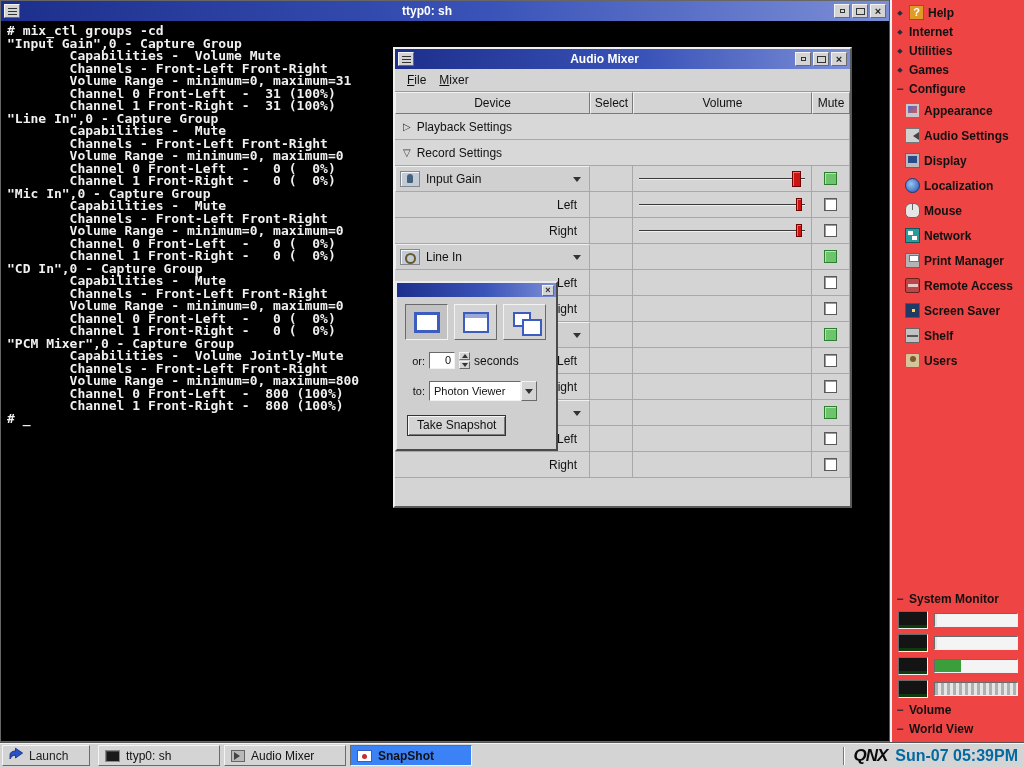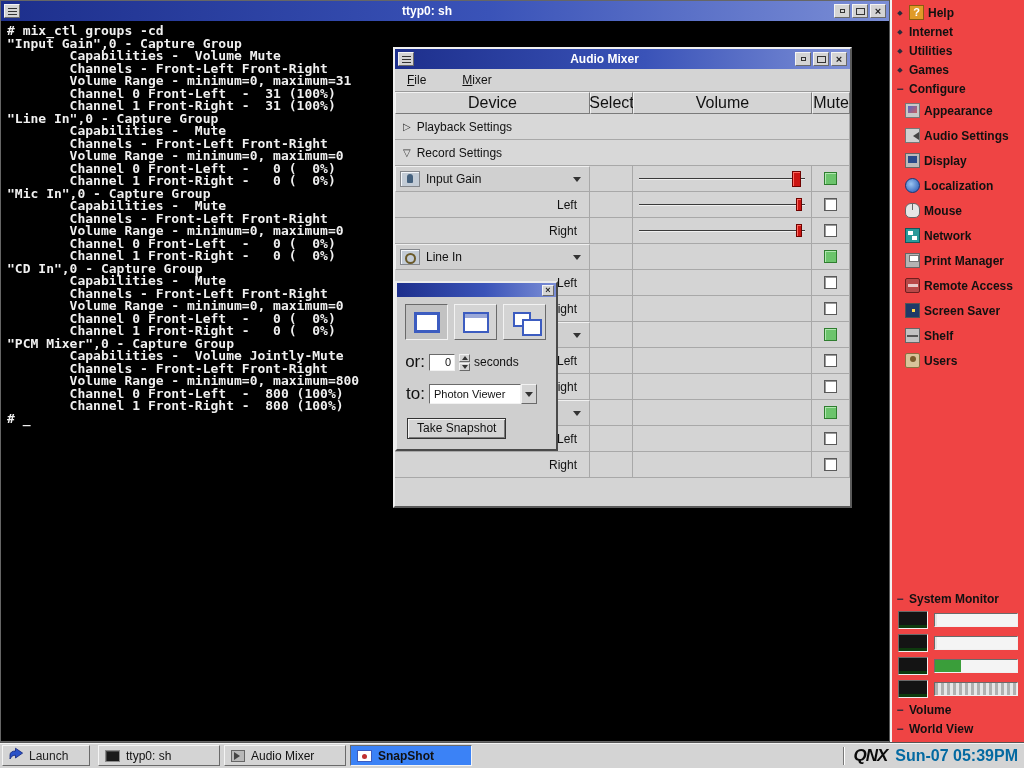--- a/index.html
+++ b/index.html
@@ -34,28 +34,28 @@
     font-family:"DejaVu Sans Mono", monospace; font-weight:bold;
     font-size:13px; line-height:12.5px; color:#f0f0f0;
     padding:4px 6px; white-space:pre;
   }
 
   
   .mixer {
     position:absolute; left:393px; top:47px; width:459px; height:461px;
     background:#d4d4d4; border:2px solid; border-color:#f0f0f0 #5a5a5a #5a5a5a #f0f0f0; z-index:5;
   }
-  .menubar { height:23px; display:flex; align-items:center; padding-left:12px; gap:36px;
+  .menubar { height:23px; display:flex; align-items:center; padding-left:12px; gap:13px;
     border-bottom:1px solid #9a9a9a; box-shadow:0 1px 0 #f0f0f0; }
   .menu-item { font-size:12px; color:#111; }
   .menu-item::first-letter { text-decoration:underline; }
 
   .gridhead { display:flex; height:22px; }
   .gridhead .hcell {
-    font-size:16px; color:#111; display:flex; align-items:center; justify-content:center;
+    font-size:12px; color:#111; display:flex; align-items:center; justify-content:center;
     background:#d4d4d4; border:1px solid; border-color:#f2f2f2 #7a7a7a #7a7a7a #f2f2f2;text-align:center;
   }
   .gridhead .hcell:nth-of-type(1){ width:195px; }
   .gridhead .hcell:nth-of-type(2){ width:43px; }
   .gridhead .hcell:nth-of-type(3){ width:179px; }
   .gridhead .hcell:nth-of-type(4){ width:38px; }
 
   .mrow { display:flex; height:26px; }
   .cell { border-right:1px solid #a8a8a8; border-bottom:1px solid #a8a8a8; display:flex; align-items:center; }
   .c-device { width:195px; }
@@ -113,21 +113,21 @@
   .mode-btn { width:43px; height:36px; background:#d4d4d4; border:1px solid; border-color:#f2f2f2 #6a6a6a #6a6a6a #f2f2f2;
     display:flex; align-items:center; justify-content:center; }
   .mode-btn.state-selected { border-color:#6a6a6a #f2f2f2 #f2f2f2 #6a6a6a; background:#c2c2c2; }
   .mode-glyph { width:26px; height:21px; border:2px solid #3c5cc0; background:#fff; position:relative; }
   .icon-capture-screen-icon { border-width:3px; }
   .icon-capture-window-icon::before { content:""; position:absolute; left:0; right:0; top:0; height:4px; background:#9aa8d8; }
   .icon-capture-region-icon { width:18px; height:15px; margin-right:6px; margin-bottom:5px; }
   .icon-capture-region-icon::after { content:""; position:absolute; left:7px; top:5px; width:16px; height:13px;
     border:2px solid #3c5cc0; background:#fff; }
   .spin-row, .combo-row { display:flex; align-items:center; margin:12px 8px 0 8px; gap:4px; }
-  .dlg-label { font-size:17px; color:#111; width:20px; text-align:right; flex:none; }
+  .dlg-label { font-size:11px; color:#111; width:20px; text-align:right; flex:none; }
   .spin-field { width:26px; height:17px; background:#fff; border:1px solid; border-color:#6a6a6a #f2f2f2 #f2f2f2 #6a6a6a;
     font-size:11px; text-align:right; padding-right:3px; line-height:15px; color:#111; }
   .spin-arrows { display:flex; flex-direction:column; gap:1px; }
   .spin-up, .spin-down { width:11px; height:8px; background:#d4d4d4; border:1px solid; border-color:#f2f2f2 #6a6a6a #6a6a6a #f2f2f2;
     display:flex; align-items:center; justify-content:center; }
   .spin-up::after { content:""; border:3px solid transparent; border-bottom:4px solid #333; margin-top:-3px; }
   .spin-down::after { content:""; border:3px solid transparent; border-top:4px solid #333; margin-bottom:-3px; }
   .unit-label { font-size:12px; color:#111; }
   .combo { display:flex; }
   .combo-field { width:92px; height:20px; background:#fff; border:1px solid; border-color:#6a6a6a #f2f2f2 #f2f2f2 #6a6a6a;

